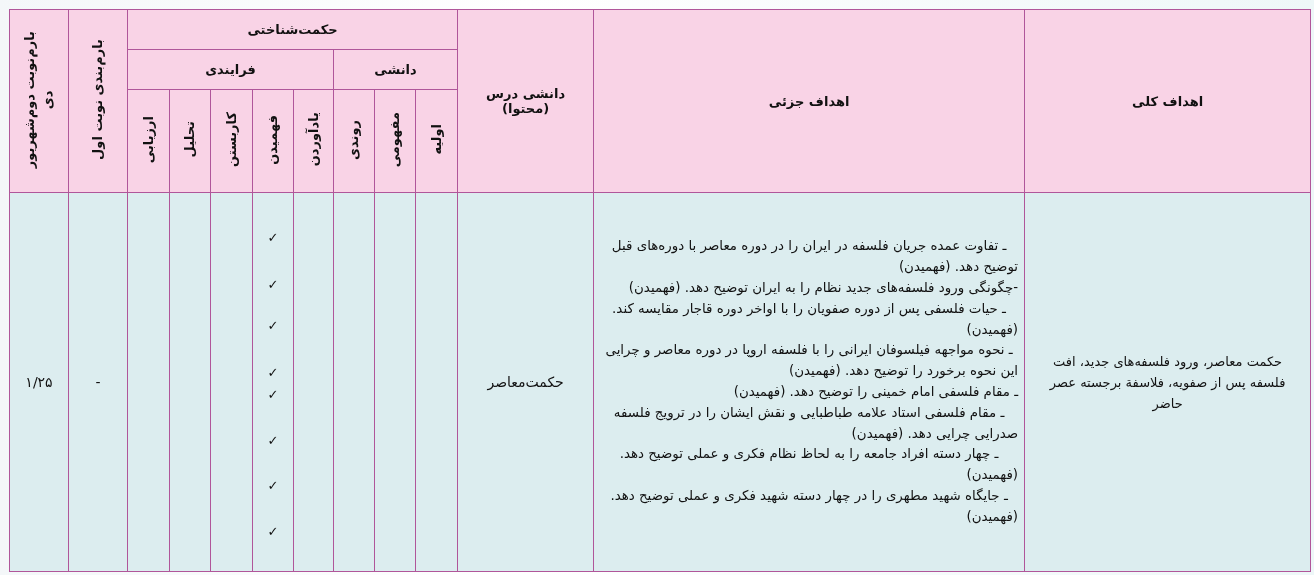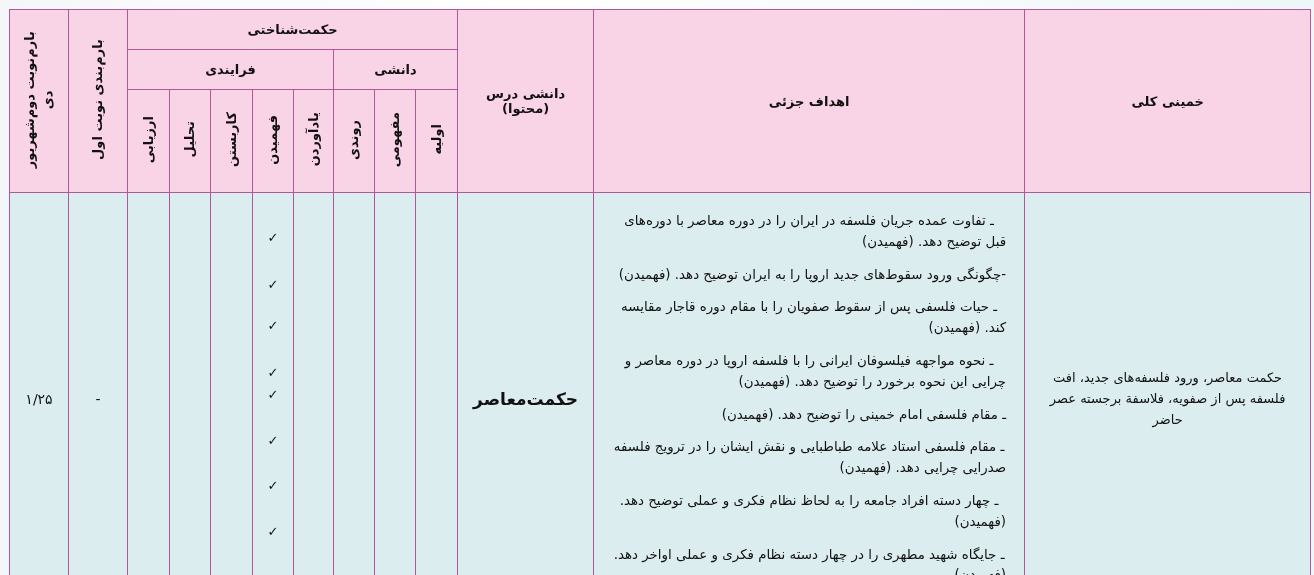--- a/index.html
+++ b/index.html
@@ -36,25 +36,25 @@
     line-height: 18px;
   }
   .vert.two { white-space: normal; text-align: center; }
   .rtl { direction: rtl; }
   .goals {
     direction: rtl; text-align: justify; text-align-last: right;
     font-size: 13.4px; line-height: 20.8px;
     padding: 6px 6px 6px 6px !important;
     vertical-align: middle;
   }
-  .goals div { margin: 12px; }
+  .goals div { margin: 0; }
   .general {
     direction: rtl; font-size: 13px; line-height: 21px; padding: 12px 18px !important; margin-top: 40px;
   }
-  .title-cell { font-weight: bold; font-size: 17px; direction: rtl; }
+  .title-cell { font-weight: normal; font-size: 14px; direction: rtl; }
   .checks { position: relative; }
   .check {
     position: absolute; left: 50%; transform: translateX(-50%);
     font-size: 13px; line-height: 13px; color: #111;
     font-family: "DejaVu Sans", sans-serif;
   }
   .num { font-size: 14px; font-family: "DejaVu Sans", sans-serif; margin-left: 24px; }
 </style>
 </head>
 <body>
@@ -82,21 +82,21 @@
     </td>
     <td class="hdr" rowspan="3">
       <span class="vert">بارم‌بندی نوبت اول</span>
     </td>
     <td class="hdr rtl" colspan="8">حکمت‌شناختی</td>
     <td class="hdr" rowspan="3">
       <div class="rtl">دانشی درس</div>
       <div class="rtl">(محتوا)</div>
     </td>
     <td class="hdr rtl" rowspan="3">اهداف جزئی</td>
-    <td class="hdr rtl" rowspan="3">خمینی کلی</td>
+    <td class="hdr rtl" rowspan="3">اهداف کلی</td>
   </tr>
   <tr style="height:40px">
     <td class="hdr rtl" colspan="5">فرایندی</td>
     <td class="hdr rtl" colspan="3">دانشی</td>
   </tr>
   <tr style="height:103px">
     <td class="hdr"><span class="vert">ارزیابی</span></td>
     <td class="hdr"><span class="vert">تحلیل</span></td>
     <td class="hdr"><span class="vert">کاربستن</span></td>
     <td class="hdr"><span class="vert">فهمیدن</span></td>
@@ -121,24 +121,24 @@
       <span class="check" style="top:286px">✓</span>
       <span class="check" style="top:332px">✓</span>
     </td>
     <td class="body-cell"></td>
     <td class="body-cell"></td>
     <td class="body-cell"></td>
     <td class="body-cell"></td>
     <td class="body-cell title-cell">حکمت‌معاصر</td>
     <td class="body-cell goals">
       <div>ـ تفاوت عمده جریان فلسفه در ایران را در دوره معاصر با دوره‌های قبل توضیح دهد. (فهمیدن)</div>
-      <div>-چگونگی ورود سقوط‌های جدید اروپا را به ایران توضیح دهد. (فهمیدن)</div>
-      <div>ـ حیات فلسفی پس از سقوط صفویان را با مقام دوره قاجار مقایسه کند. (فهمیدن)</div>
+      <div>-چگونگی ورود فلسفه‌های جدید نظام را به ایران توضیح دهد. (فهمیدن)</div>
+      <div>ـ حیات فلسفی پس از دوره صفویان را با اواخر دوره قاجار مقایسه کند. (فهمیدن)</div>
       <div>ـ نحوه مواجهه فیلسوفان ایرانی را با فلسفه اروپا در دوره معاصر و چرایی این نحوه برخورد را توضیح دهد. (فهمیدن)</div>
       <div>ـ مقام فلسفی امام خمینی را توضیح دهد. (فهمیدن)</div>
       <div>ـ مقام فلسفی استاد علامه طباطبایی و نقش ایشان را در ترویج فلسفه صدرایی چرایی دهد. (فهمیدن)</div>
       <div>ـ چهار دسته افراد جامعه را به لحاظ نظام فکری و عملی توضیح دهد. (فهمیدن)</div>
-      <div>ـ جایگاه شهید مطهری را در چهار دسته نظام فکری و عملی اواخر دهد. (فهمیدن)</div>
+      <div>ـ جایگاه شهید مطهری را در چهار دسته شهید فکری و عملی توضیح دهد. (فهمیدن)</div>
     </td>
     <td class="body-cell general">حکمت معاصر، ورود فلسفه‌های جدید، افت فلسفه پس از صفویه، فلاسفة برجسته عصر حاضر</td>
   </tr>
 </tbody>
   </table>
 
 </body></html>

